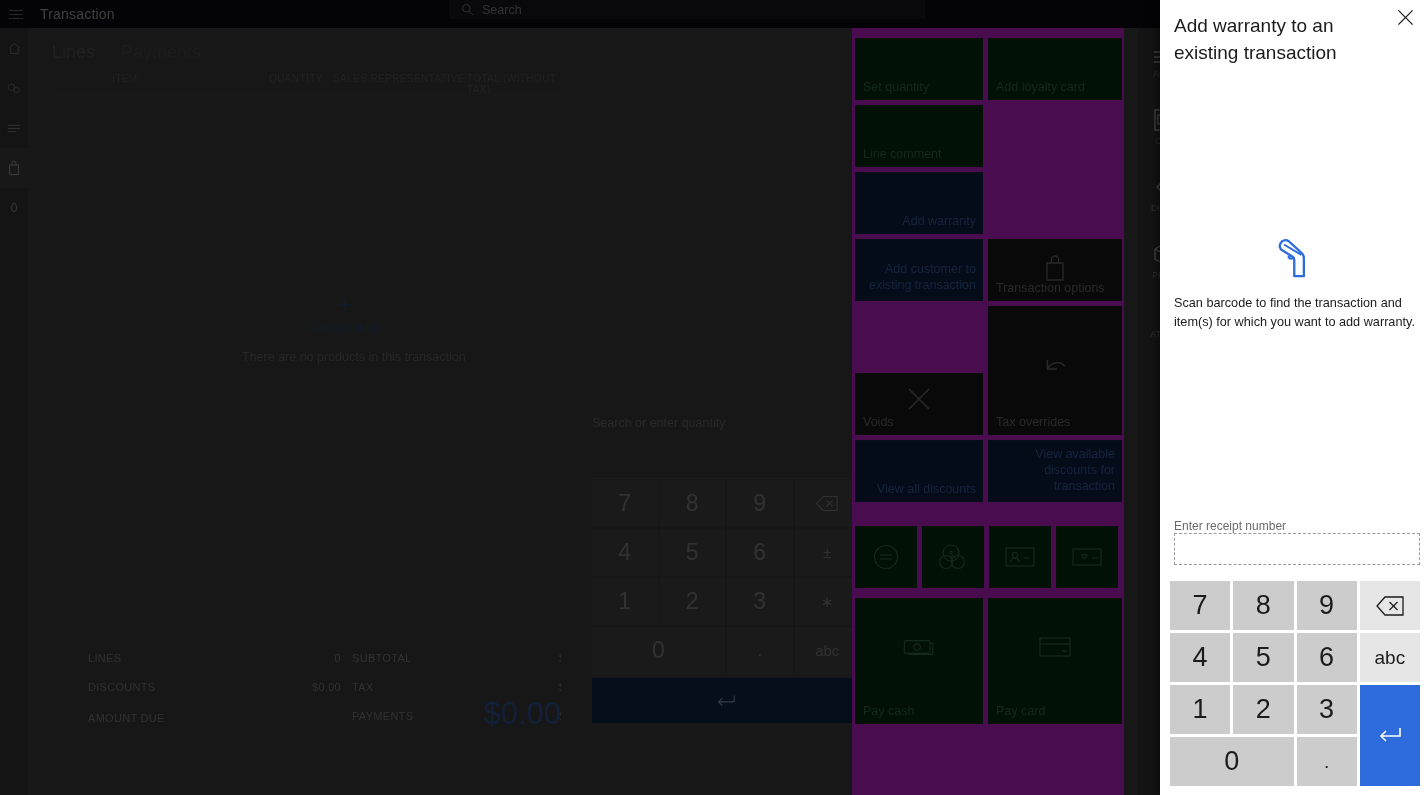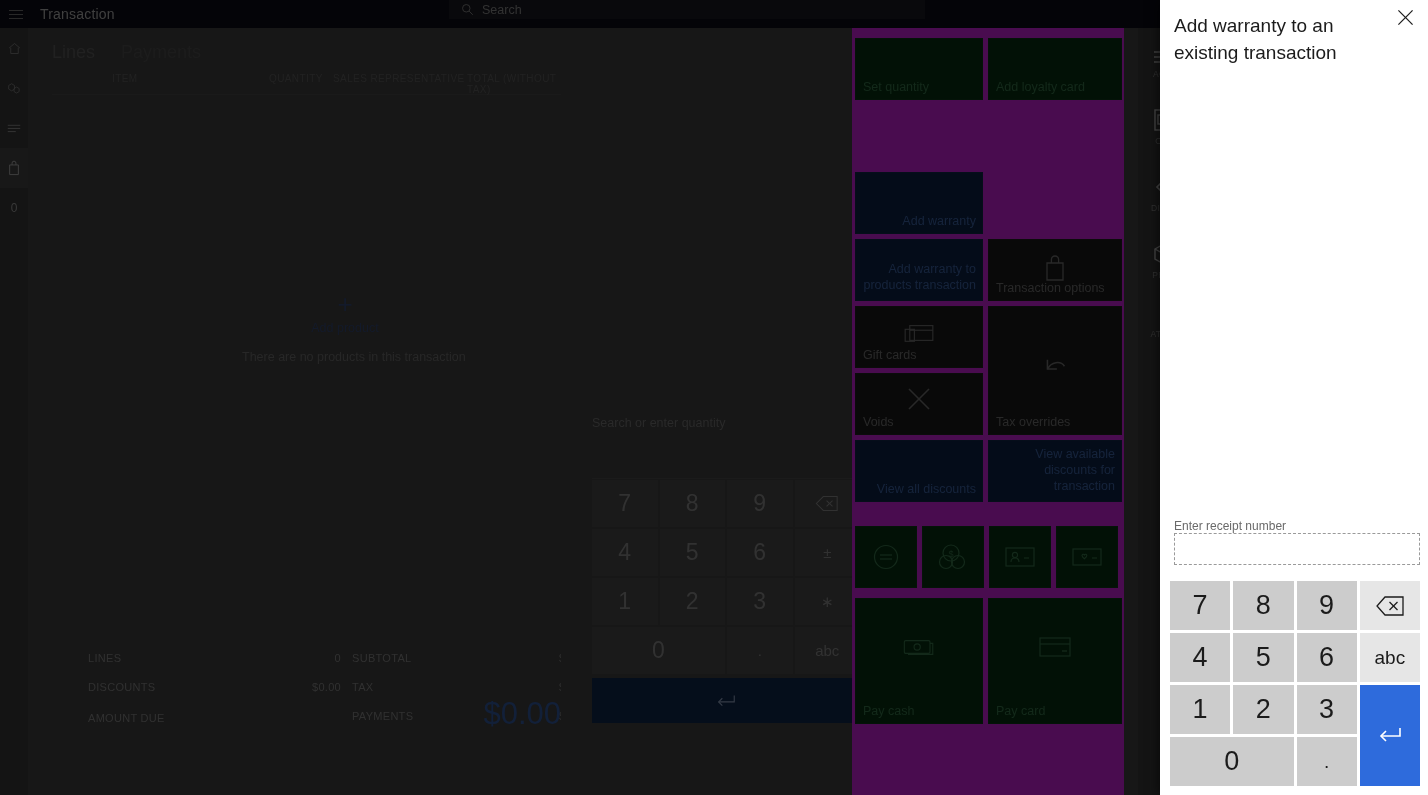--- a/index.html
+++ b/index.html
@@ -321,44 +321,37 @@
     </div>
 
     <div class="tiles">
 
       <div class="tile green" style="left:3px;top:10px;width:128px;height:62px">
         <span class="tl">Set quantity</span>
       </div>
       <div class="tile green" style="left:136px;top:10px;width:134px;height:62px">
         <span class="tl">Add loyalty card</span>
       </div>
+      <div class="tile green" style="left:3px;top:77px;width:128px;height:62px">
+        <span class="tl">Line comment</span>
+      </div>
       <div class="tile blue" style="left:3px;top:144px;width:128px;height:62px">
         <span class="tl">Add warranty</span>
       </div>
       <div class="tile blue" style="left:3px;top:211px;width:128px;height:62px">
-        <span class="tl" style="bottom:7px">Add warranty to products transaction</span>
+        <span class="tl" style="bottom:7px">Add customer to existing transaction</span>
       </div>
       <div class="tile dark" style="left:136px;top:211px;width:134px;height:62px">
         <span class="ticon" style="top:28px">
           <svg width="26" height="30" viewBox="0 0 26 30">
               <path d="M5 10h16v17H5z" fill="none" stroke="#5a5a5a" stroke-width="1.3"></path>
               <path d="M9.4 10V6.6a3.6 3.6 0 0 1 7.2 0V10" fill="none" stroke="#5a5a5a" stroke-width="1.3"></path>
             </svg>
         </span>
         <span class="tl">Transaction options</span>
-      </div>
-      <div class="tile dark" style="left:3px;top:278px;width:128px;height:62px">
-        <span class="ticon" style="top:26px">
-          <svg width="32" height="24" viewBox="0 0 34 26">
-              <rect x="7" y="5" width="25" height="16" fill="none" stroke="#5a5a5a" stroke-width="1.2"></rect>
-              <rect x="2" y="9" width="10" height="13" fill="none" stroke="#5a5a5a" stroke-width="1.2"></rect>
-              <line x1="7" y1="10" x2="32" y2="10" stroke="#5a5a5a" stroke-width="1.2"></line>
-            </svg>
-        </span>
-        <span class="tl">Gift cards</span>
       </div>
       <div class="tile dark" style="left:136px;top:278px;width:134px;height:129px">
         <span class="ticon">
           <svg width="34" height="34" viewBox="0 0 36 36">
               <path d="M10 6v10h10" fill="none" stroke="#5a5a5a" stroke-width="1.6"></path>
               <path d="M10 16c4-8 14-9 18-3" fill="none" stroke="#5a5a5a" stroke-width="1.6"></path>
             </svg>
         </span>
         <span class="tl">Tax overrides</span>
       </div>
@@ -480,20 +473,31 @@
     <div class="modal-head">
       <div class="modal-title">Add warranty to an existing transaction</div>
       <div class="modal-close">
         <svg width="17" height="17" viewBox="0 0 18 18">
             <line x1="1.5" y1="1.5" x2="16.5" y2="16.5" stroke="#1b1b1b" stroke-width="1.3"></line>
             <line x1="16.5" y1="1.5" x2="1.5" y2="16.5" stroke="#1b1b1b" stroke-width="1.3"></line>
           </svg>
       </div>
     </div>
 
+    <div class="scanblock">
+      <div class="scanicon">
+        <svg width="50" height="48" viewBox="0 0 52 50">
+          <path d="M10 11.5c-1.6 2.6-1 6 1.6 7.6l10.6 6.4c1.2.7 2 2 2 3.4V46h10V27.4c0-2.8-1.5-5.4-3.9-6.9L18.2 9.4c-2.7-1.6-6.3-.8-8.2 2.1z" fill="none" stroke="#2e6bdc" stroke-width="2.4" stroke-linejoin="round"></path>
+          <line x1="13.5" y1="13" x2="31.5" y2="23.8" stroke="#2e6bdc" stroke-width="2"></line>
+          <path d="M18.5 27.5h5.7" fill="none" stroke="#2e6bdc" stroke-width="2.4"></path>
+          <path d="M18.5 27.5v-3" fill="none" stroke="#2e6bdc" stroke-width="2.4"></path>
+        </svg>
+      </div>
+      <div class="scantext">Scan barcode to find the transaction and item(s) for which you want to add warranty.</div>
+    </div>
 
     <div class="fieldblock">
       <div class="fieldlabel">Enter receipt number</div>
       <input class="fieldinput" type="text" value="" style="">
     </div>
 
     <div class="modalpad">
       <div class="mpgrid">
         <div class="mkey">7</div>
         <div class="mkey">8</div>

